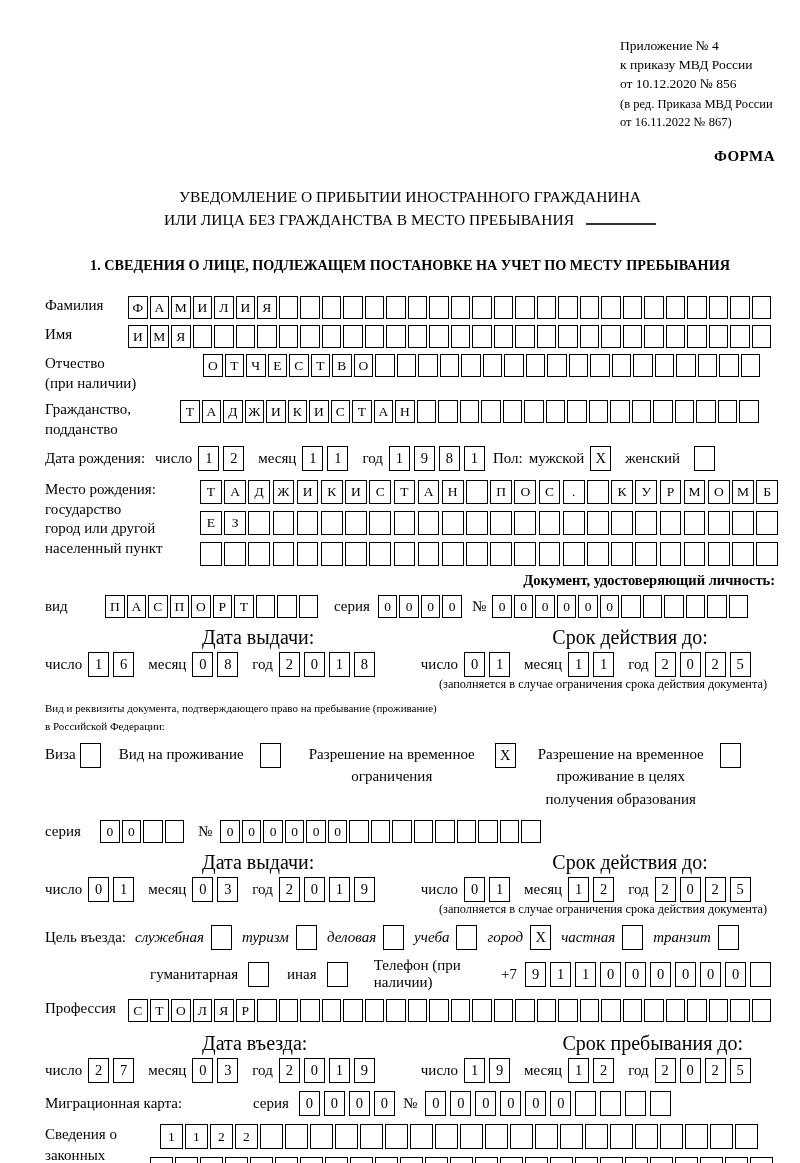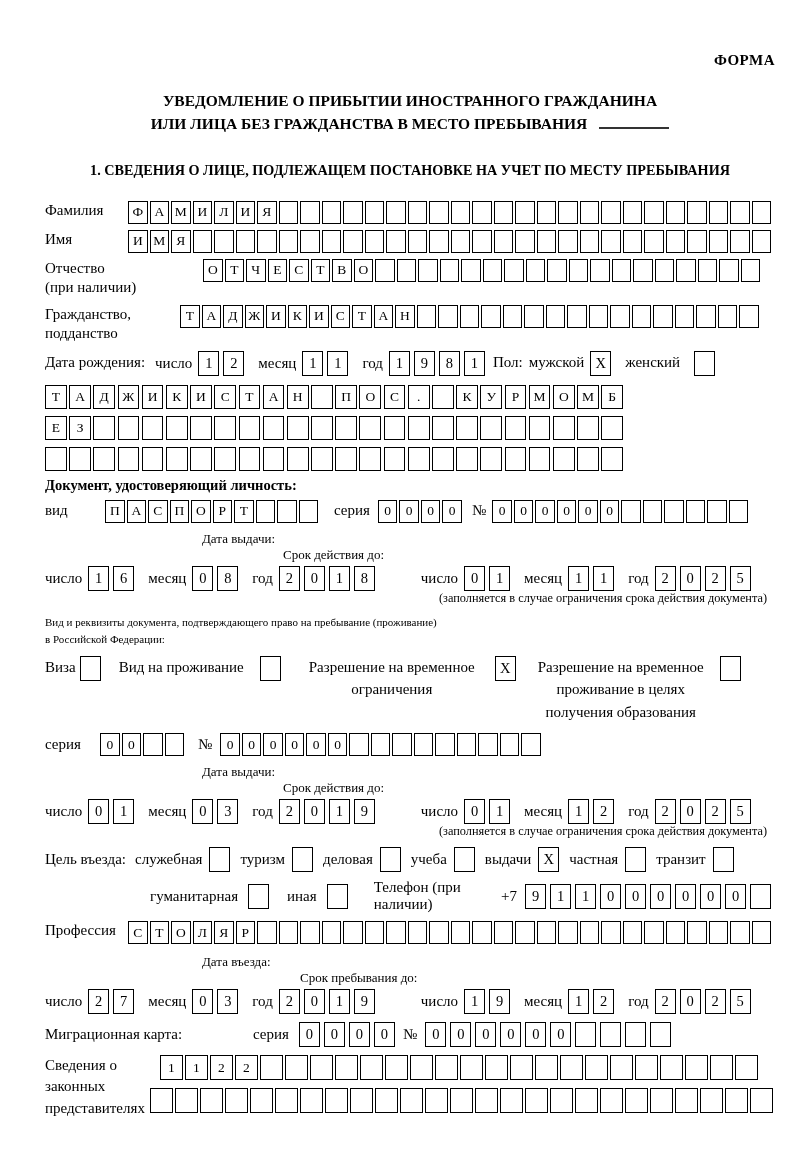--- a/index.html
+++ b/index.html
@@ -4,56 +4,65 @@
 <style>
   html,body{margin:0;padding:0;background:#fff;}
   body{width:800px;height:1163px;overflow:hidden;color:#000;
        font-family:"Liberation Serif","DejaVu Serif",serif;}
   .page{padding:36px 25px 0 45px;}
   
   .annex{margin-left:575px;font-size:13.5px;line-height:1.42;}
   .annex-note{font-size:12.5px;line-height:1.42;margin-top:3px;}
   .form-label{text-align:right;font-weight:bold;font-size:15px;margin-top:16px;letter-spacing:.5px;}
   
-  .title{text-align:center;font-weight:bold;font-size:15.5px;line-height:1.5;margin-top:20px;}
+  .title{text-align:center;font-weight:normal;font-size:15.5px;line-height:1.5;margin-top:20px;}
   .t-underline{display:inline-block;width:70px;border-bottom:2px solid #333;margin-left:12px;}
   .sec-head{text-align:center;font-weight:bold;font-size:14.2px;margin-top:26px;margin-bottom:22px;}
   
   .row{display:flex;align-items:flex-start;margin-bottom:6px;}
   .lbl{font-size:15px;line-height:1.3;flex:none;}
   .lbl .sub{display:block;}
   .cells{display:flex;flex:none;}
   .cell{flex:none;box-sizing:border-box;width:19.5px;height:23px;border:1.5px solid #000;
         margin-right:2px;display:flex;align-items:center;justify-content:center;
         font-size:13.5px;background:#fff;}
   .cells.wide .cell{width:21.7px;height:24px;margin-right:2.5px;}
   .cells.date .cell{width:21px;height:25px;margin-right:4px;font-size:14.5px;}
   .cells.reps .cell{width:22.5px;height:25px;margin-right:2.5px;}
   .cbx{flex:none;box-sizing:border-box;width:21px;height:25px;border:1.6px solid #000;
        display:inline-flex;align-items:center;justify-content:center;font-size:14.5px;background:#fff;}
   
   .dategrp{display:flex;align-items:center;flex:none;}
   .dategrp .dl{font-size:15px;margin-right:6px;}
   .dategrp .dl.ml{margin-left:10px;}
-  .dates-head{display:flex;font-size:13px;margin-bottom:3px;flex-direction:column;}
-  .doc-head{text-align:left;font-weight:bold;font-size:14.5px;margin:2px 0 6px 0;}
+  .dates-head{display:flex;font-size:20px;margin-bottom:3px;}
+  .doc-head{text-align:right;font-weight:bold;font-size:14.5px;margin:2px 0 6px 0;}
   .note-right{text-align:right;font-size:12.3px;margin:-2px 8px 8px 0;}
   .intro{font-size:11px;line-height:1.55;}
   .optgrp{display:flex;align-items:flex-start;flex:none;}
   .optlbl{font-size:15px;text-align:center;line-height:1.5;}
   .purpose{display:flex;align-items:center;font-size:15px;}
-  .purpose .pl{margin:0 7px 0 10px;}
+  .purpose .pl{margin:0 7px 0 10px;font-style:italic;}
   .purpose .pl.first{margin-left:9px;}
   .reps-label{font-size:15px;line-height:1.42;flex:none;width:105px;}
 </style>
 </head>
 <body>
 
 <div class="page">
 
+  <div class="annex">
+    <div>Приложение № 4</div>
+    <div>к приказу МВД России</div>
+    <div>от 10.12.2020 № 856</div>
+    <div class="annex-note">
+      <div>(в ред. Приказа МВД России</div>
+      <div>от 16.11.2022 № 867)</div>
+    </div>
+  </div>
   <div class="form-label">ФОРМА</div>
 
   <div class="title">
     <div>УВЕДОМЛЕНИЕ О ПРИБЫТИИ ИНОСТРАННОГО ГРАЖДАНИНА</div>
     <div>
       <span>ИЛИ ЛИЦА БЕЗ ГРАЖДАНСТВА В МЕСТО ПРЕБЫВАНИЯ</span><span class="t-underline"></span>
     </div>
   </div>
 
   <div class="sec-head">1. СВЕДЕНИЯ О ЛИЦЕ, ПОДЛЕЖАЩЕМ ПОСТАНОВКЕ НА УЧЕТ ПО МЕСТУ ПРЕБЫВАНИЯ</div>
@@ -223,20 +232,26 @@
         </div>
     </div>
     <span class="lbl" style="margin-left:4px">Пол:</span>
     <span class="lbl" style="margin-left:6px">мужской</span>
     <span class="cbx" style="margin-left:6px">X</span>
     <span class="lbl" style="margin-left:14px">женский</span>
     <span class="cbx" style="margin-left:14px"></span>
   </div>
 
   <div class="row">
+    <div class="lbl" style="width:155px">
+      <span>Место рождения:</span>
+      <span class="sub">государство</span>
+      <span class="sub">город или другой</span>
+      <span class="sub">населенный пункт</span>
+    </div>
     <div>
       <div class="cells wide" style="margin-bottom:7px">
           <span class="cell">Т</span>
           <span class="cell">А</span>
           <span class="cell">Д</span>
           <span class="cell">Ж</span>
           <span class="cell">И</span>
           <span class="cell">К</span>
           <span class="cell">И</span>
           <span class="cell">С</span>
@@ -504,21 +519,21 @@
   <div class="purpose" style="margin-bottom:7px">
     <span>Цель въезда:</span>
     <span class="pl first">служебная</span>
     <span class="cbx"></span>
     <span class="pl">туризм</span>
     <span class="cbx"></span>
     <span class="pl">деловая</span>
     <span class="cbx"></span>
     <span class="pl">учеба</span>
     <span class="cbx"></span>
-    <span class="pl">выдачи</span>
+    <span class="pl">город</span>
     <span class="cbx">X</span>
     <span class="pl">частная</span>
     <span class="cbx"></span>
     <span class="pl">транзит</span>
     <span class="cbx"></span>
   </div>
 
   <div class="purpose" style="margin-left:105px;margin-bottom:8px">
     <span>гуманитарная</span>
     <span class="cbx" style="margin-left:10px"></span>

